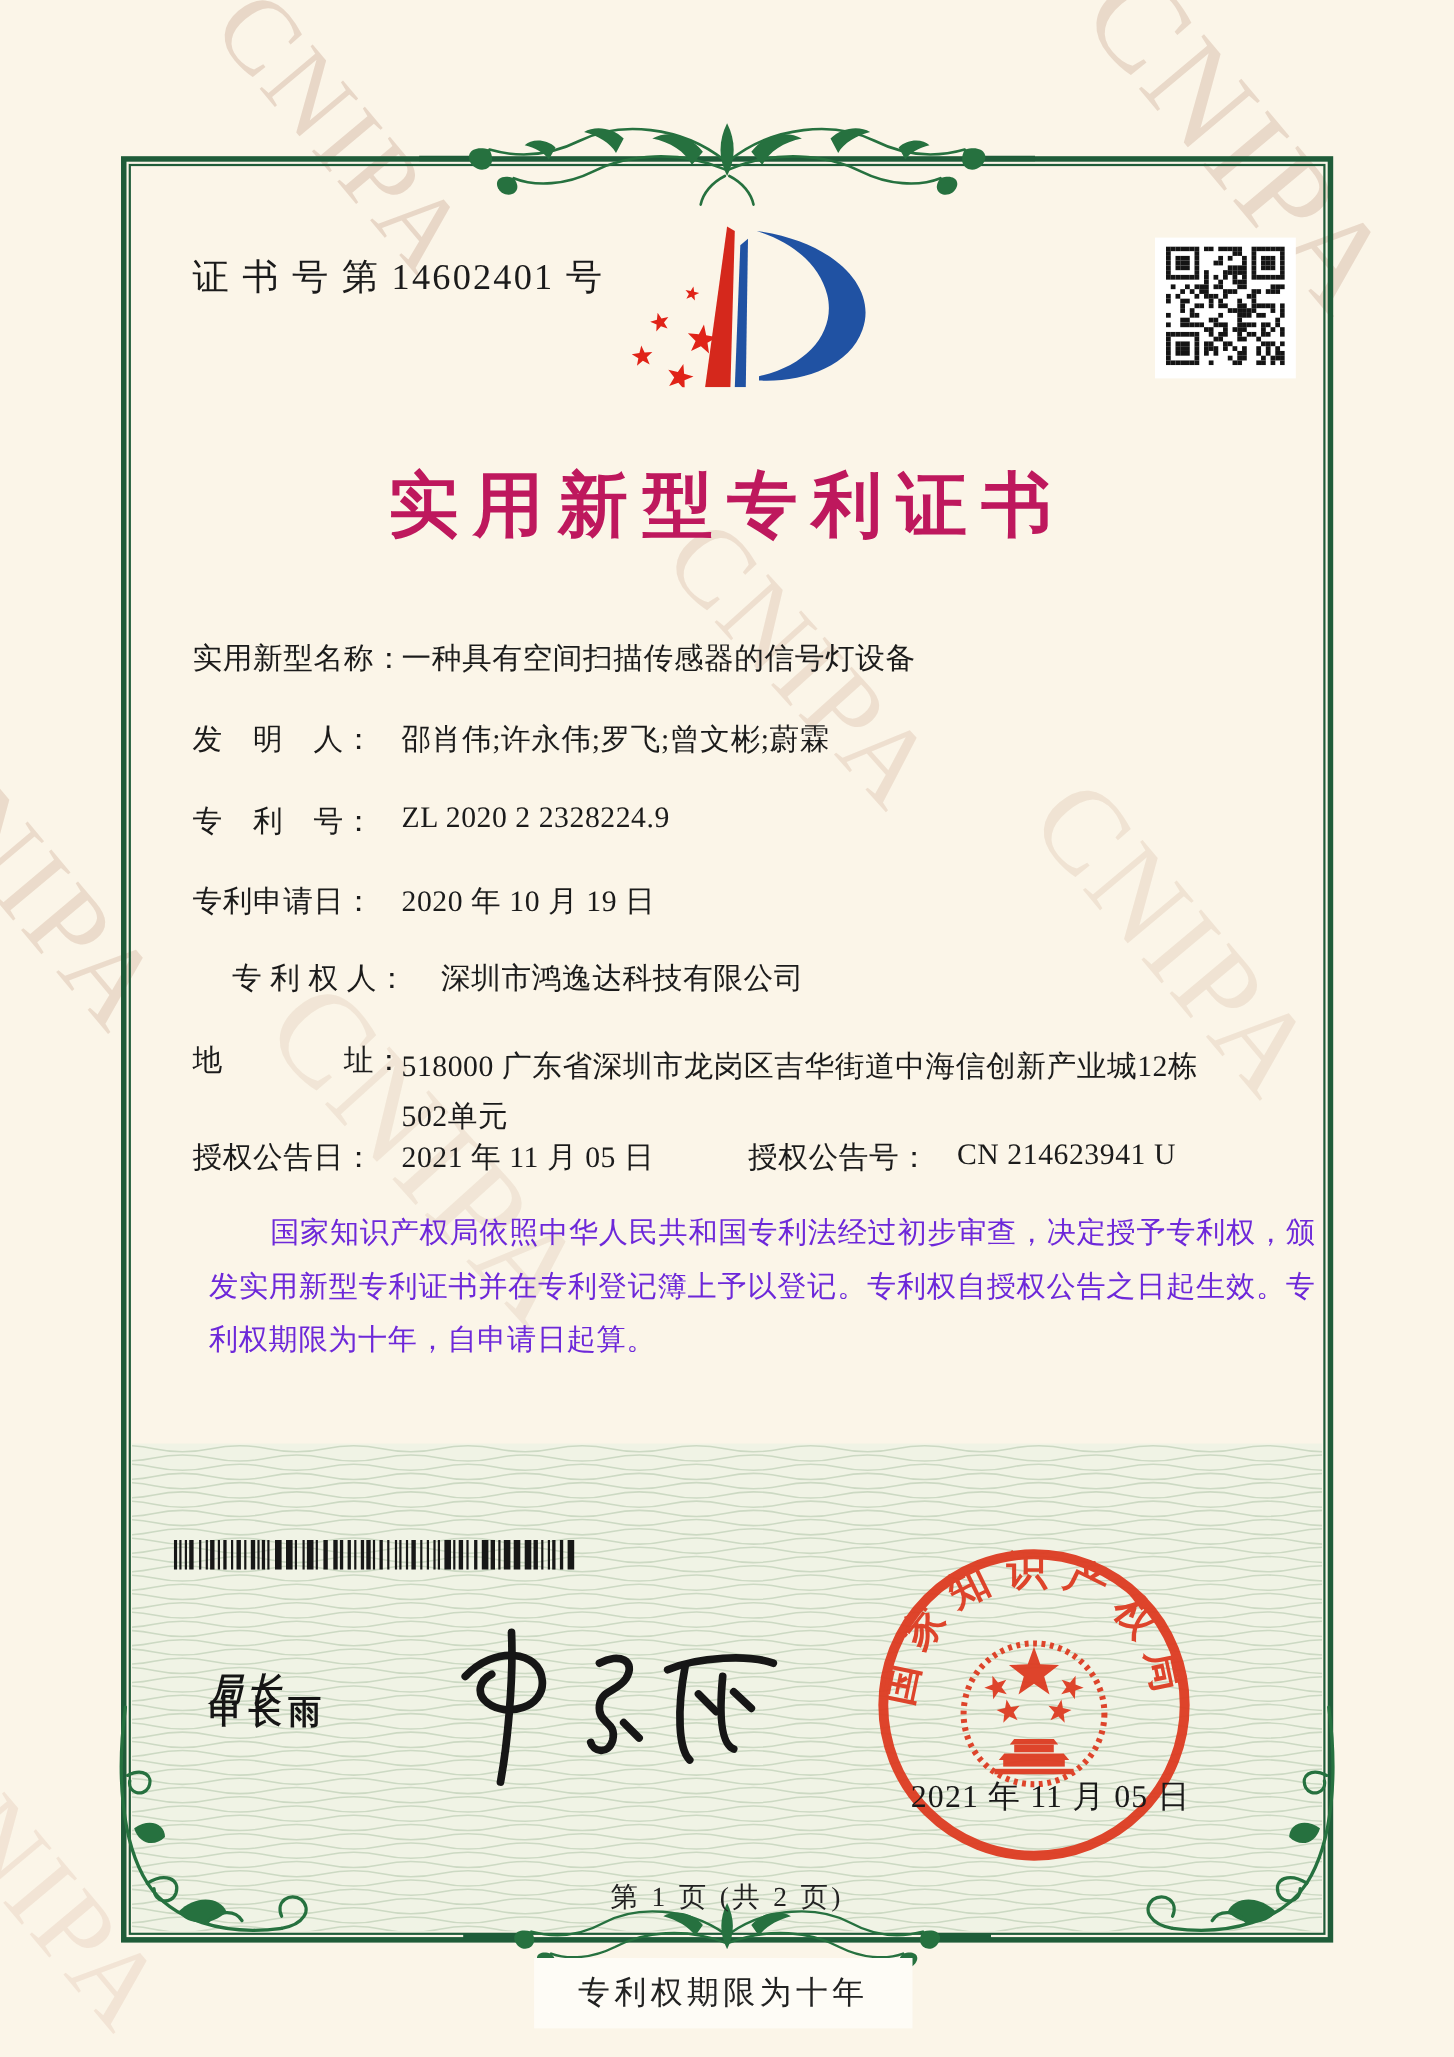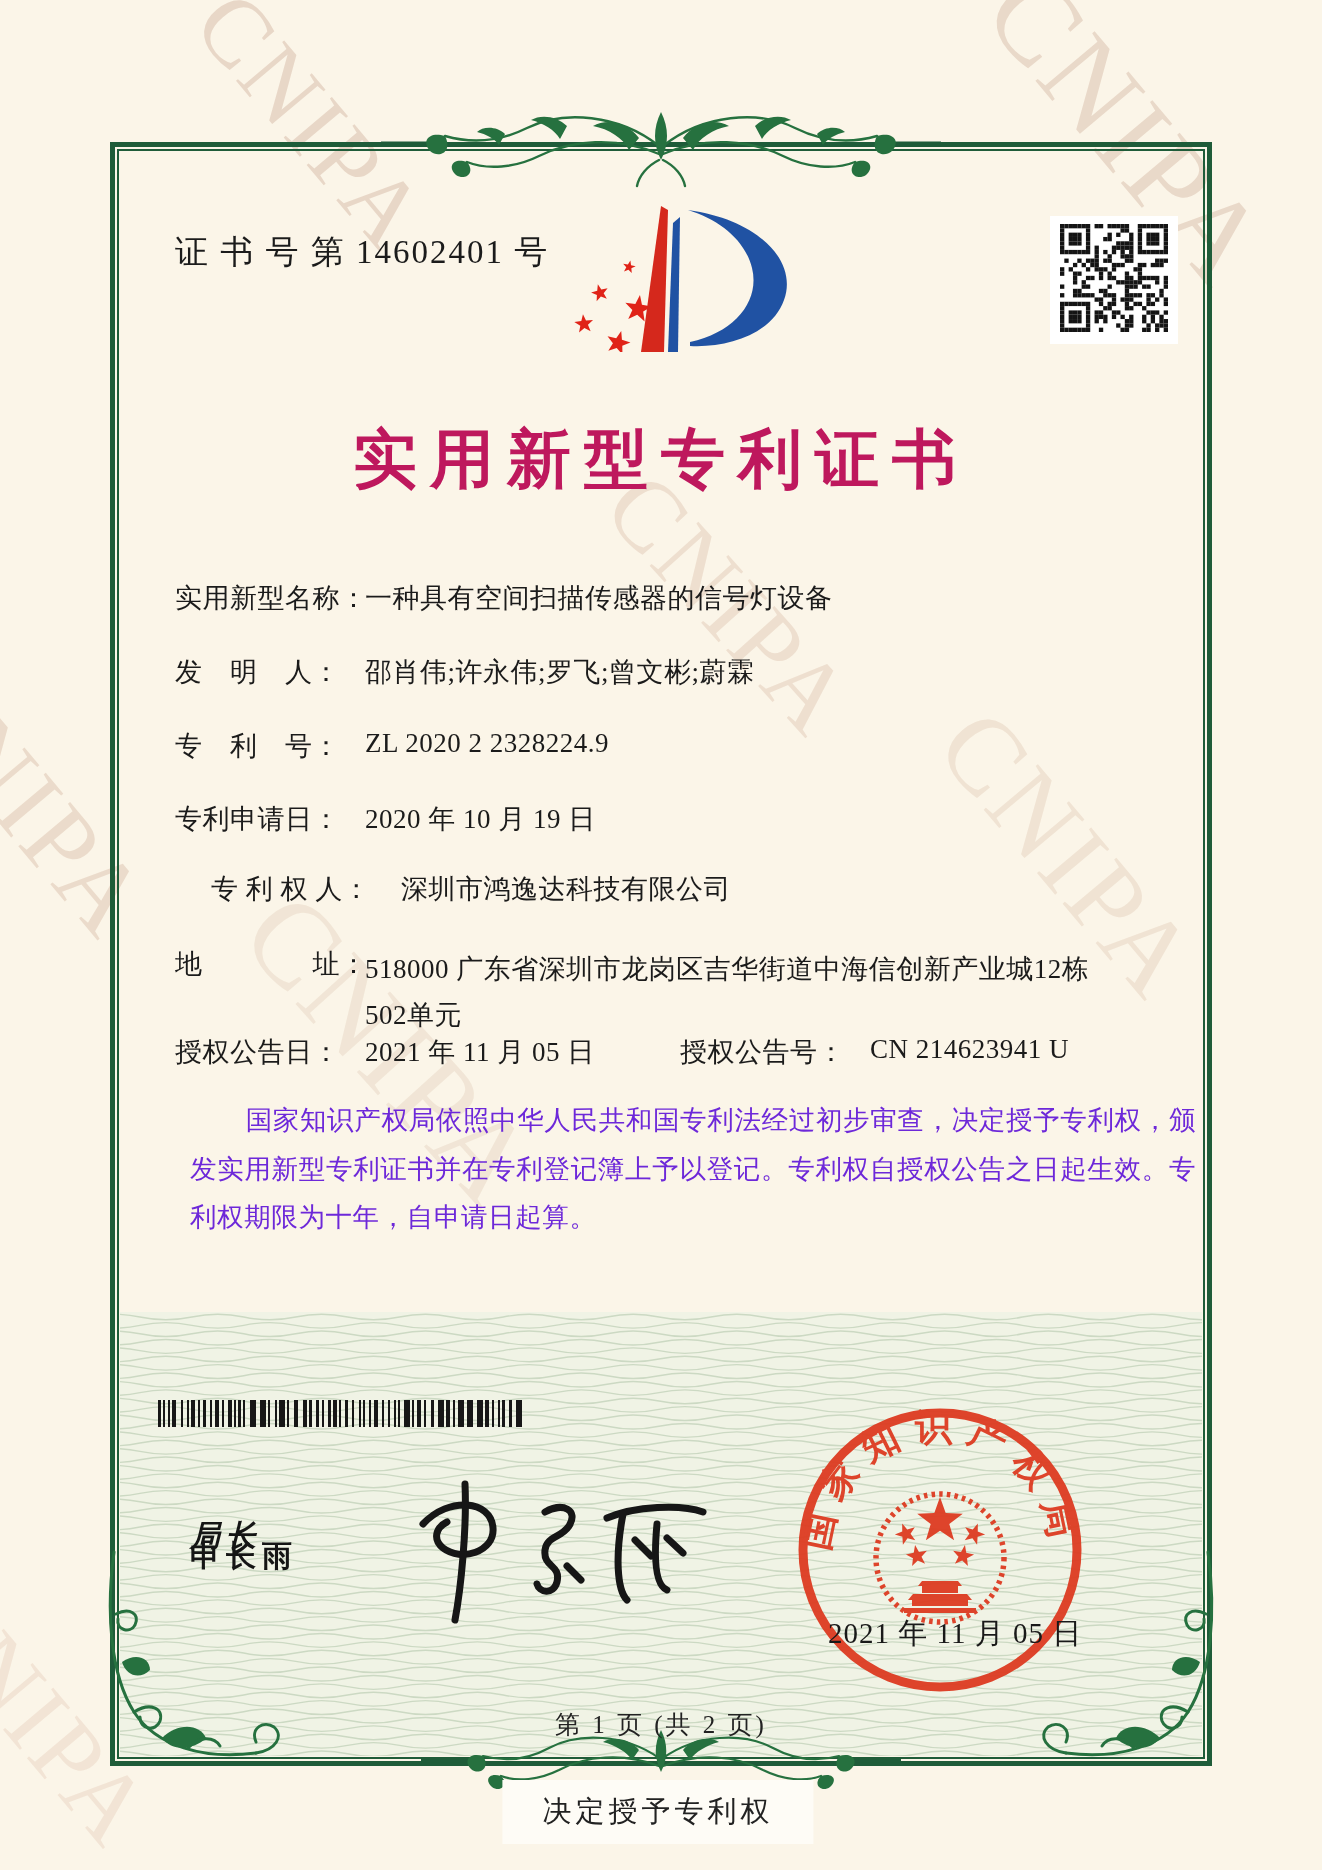--- a/index.html
+++ b/index.html
@@ -625,13 +625,13 @@
     <path d="M128 186 h44 l-4 -5 h-36 Z"></path>
     <rect x="132" y="186" width="36" height="7"></rect>
     <path d="M118 200 h64 l-5 -6 h-54 Z"></path>
     <rect x="122" y="200" width="56" height="6"></rect>
     <rect x="114" y="208" width="72" height="5"></rect>
   </g>
 </svg>
 <div class="seal-date">2021 年 11 月 05 日</div>
 
 <div class="page-info">第 1 页 (共 2 页)</div>
-<div class="note-box">决定授予专利权</div>
+<div class="note-box">专利权期限为十年</div>
 
 </body></html>

